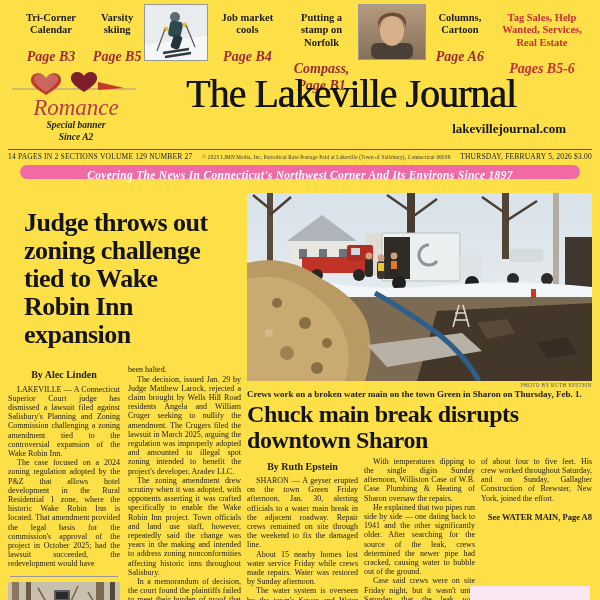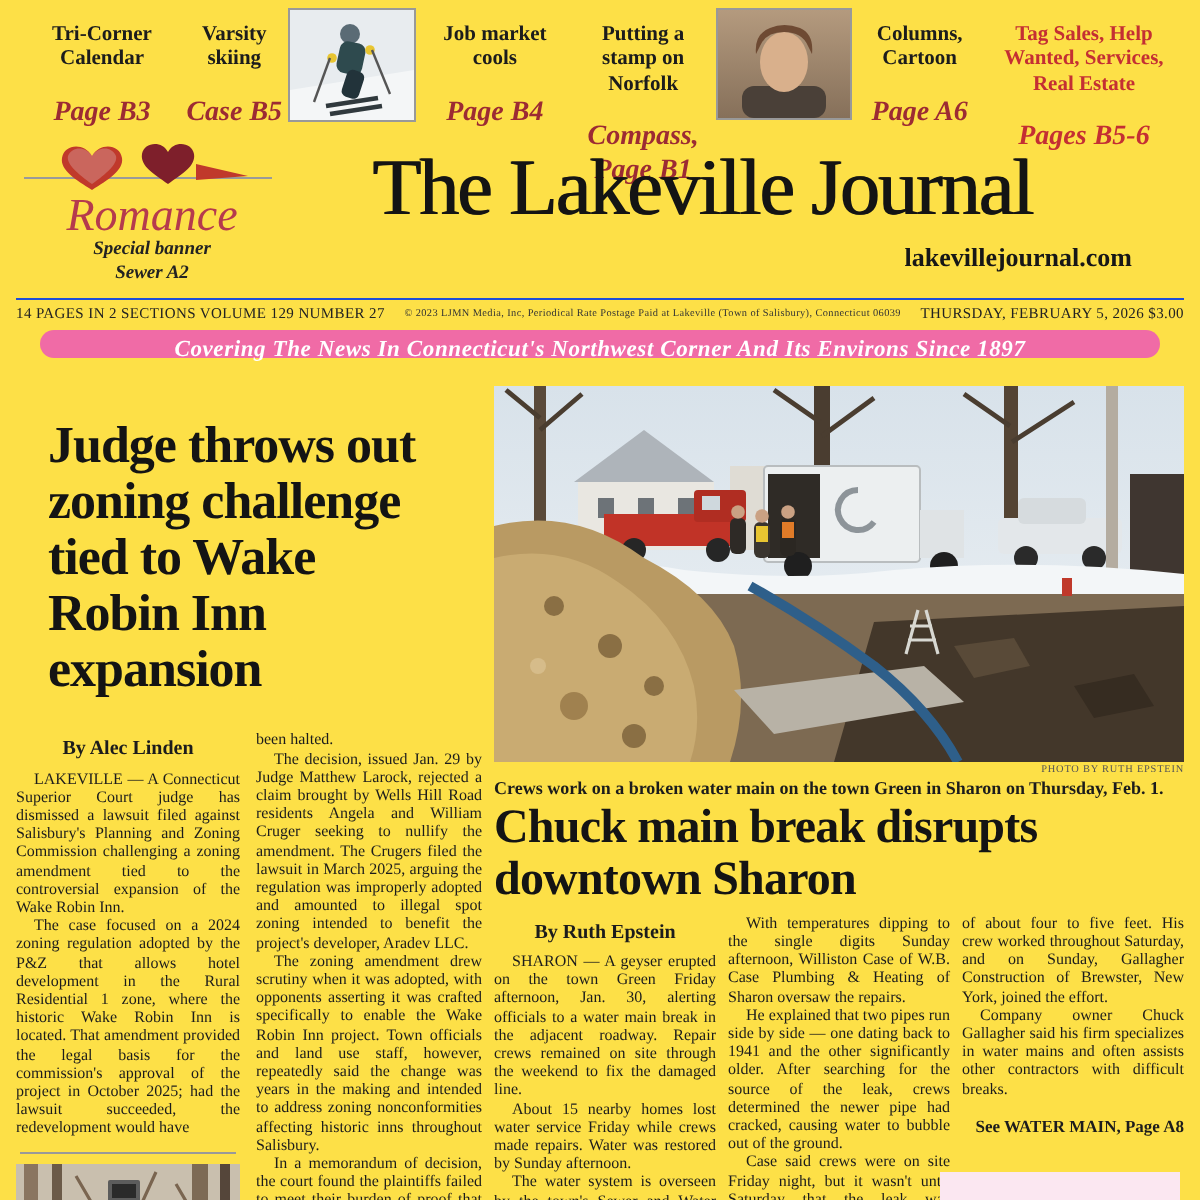--- a/index.html
+++ b/index.html
@@ -55,21 +55,21 @@
 
 <div class="page">
 
   <div class="teasers">
     <div class="teaser" style="width:78px">
       <span>Tri-Corner Calendar</span>
       <span class="pg">Page B3</span>
     </div>
     <div class="teaser" style="width:52px">
       <span>Varsity skiing</span>
-      <span class="pg">Case B5</span>
+      <span class="pg">Page B5</span>
     </div>
     <div class="tz-img">
       <svg width="62" height="55" viewBox="0 0 62 55">
         <rect width="62" height="55" fill="#e8ecef"></rect>
         <path d="M0 40 L62 30 L62 55 L0 55 Z" fill="#f4f6f7"></path>
         <circle cx="30" cy="12" r="5" fill="#5a6b75"></circle>
         <rect x="24" y="16" width="13" height="16" rx="4" fill="#2e4a4e" transform="rotate(12 30 24)"></rect>
         <rect x="27" y="30" width="9" height="14" rx="3" fill="#22333a" transform="rotate(18 31 37)"></rect>
         <circle cx="21" cy="24" r="2.4" fill="#e8c531"></circle>
         <circle cx="40" cy="20" r="2.4" fill="#e8c531"></circle>
@@ -115,21 +115,21 @@
   <div class="romance">
     <svg width="124" height="30" viewBox="0 0 124 30">
       <line x1="0" y1="21" x2="124" y2="21" stroke="#9a9a9a" stroke-width="1"></line>
       <path d="M34 10 C30 3 20 4 19 11 C18 17 26 22 34 27 C42 22 50 17 49 11 C48 4 38 3 34 10 Z" fill="#c0392b"></path>
       <path d="M34 10 C31 5 24 5 22 10 C21 14 27 19 34 24 C41 19 47 14 46 10 C44 5 37 5 34 10 Z" fill="#e7eef2" opacity="0.25"></path>
       <path d="M72 8 C69 2 60 3 59 9 C58 15 65 19 72 24 C79 19 86 15 85 9 C84 3 75 2 72 8 Z" fill="#7e1f2b"></path>
       <path d="M86 14 L112 20 L86 22 Z" fill="#c0392b"></path>
     </svg>
     <div class="rlabel">Romance</div>
     <div class="rsub">Special banner</div>
-    <div class="rsub">Sewer A2</div>
+    <div class="rsub">Since A2</div>
   </div>
   <div class="mast-title">The Lakeville Journal</div>
   <div class="website">lakevillejournal.com</div>
 
   <div class="folio">
     <span>14 PAGES IN 2 SECTIONS VOLUME 129 NUMBER 27</span>
     <span class="fc">© 2023 LJMN Media, Inc, Periodical Rate Postage Paid at Lakeville (Town of Salisbury), Connecticut 06039</span>
     <span>THURSDAY, FEBRUARY 5, 2026 $3.00</span>
   </div>
 
@@ -273,21 +273,20 @@
           </div>
       </div>
       <div class="col3">
           <p>With temperatures dipping to the single digits Sunday afternoon, Williston Case of W.B. Case Plumbing &amp; Heating of Sharon oversaw the repairs.</p>
           <p>He explained that two pipes run side by side — one dating back to 1941 and the other significantly older. After searching for the source of the leak, crews determined the newer pipe had cracked, causing water to bubble out of the ground.</p>
           <p>Case said crews were on site Friday night, but it wasn't until Saturday that the leak was located. The</p>
         </div>
       <div class="col3">
         <div>
             <p class="flush">of about four to five feet. His crew worked throughout Saturday, and on Sunday, Gallagher Construction of Brewster, New York, joined the effort.</p>
-            <p>Company owner Chuck Gallagher said his firm specializes in water mains and often assists other contractors with difficult breaks.</p>
           </div>
         <div class="jump">See WATER MAIN, Page A8</div>
       </div>
     </div>
   </div>
 
   <div class="ad-strip"></div>
 
 </div>
 

